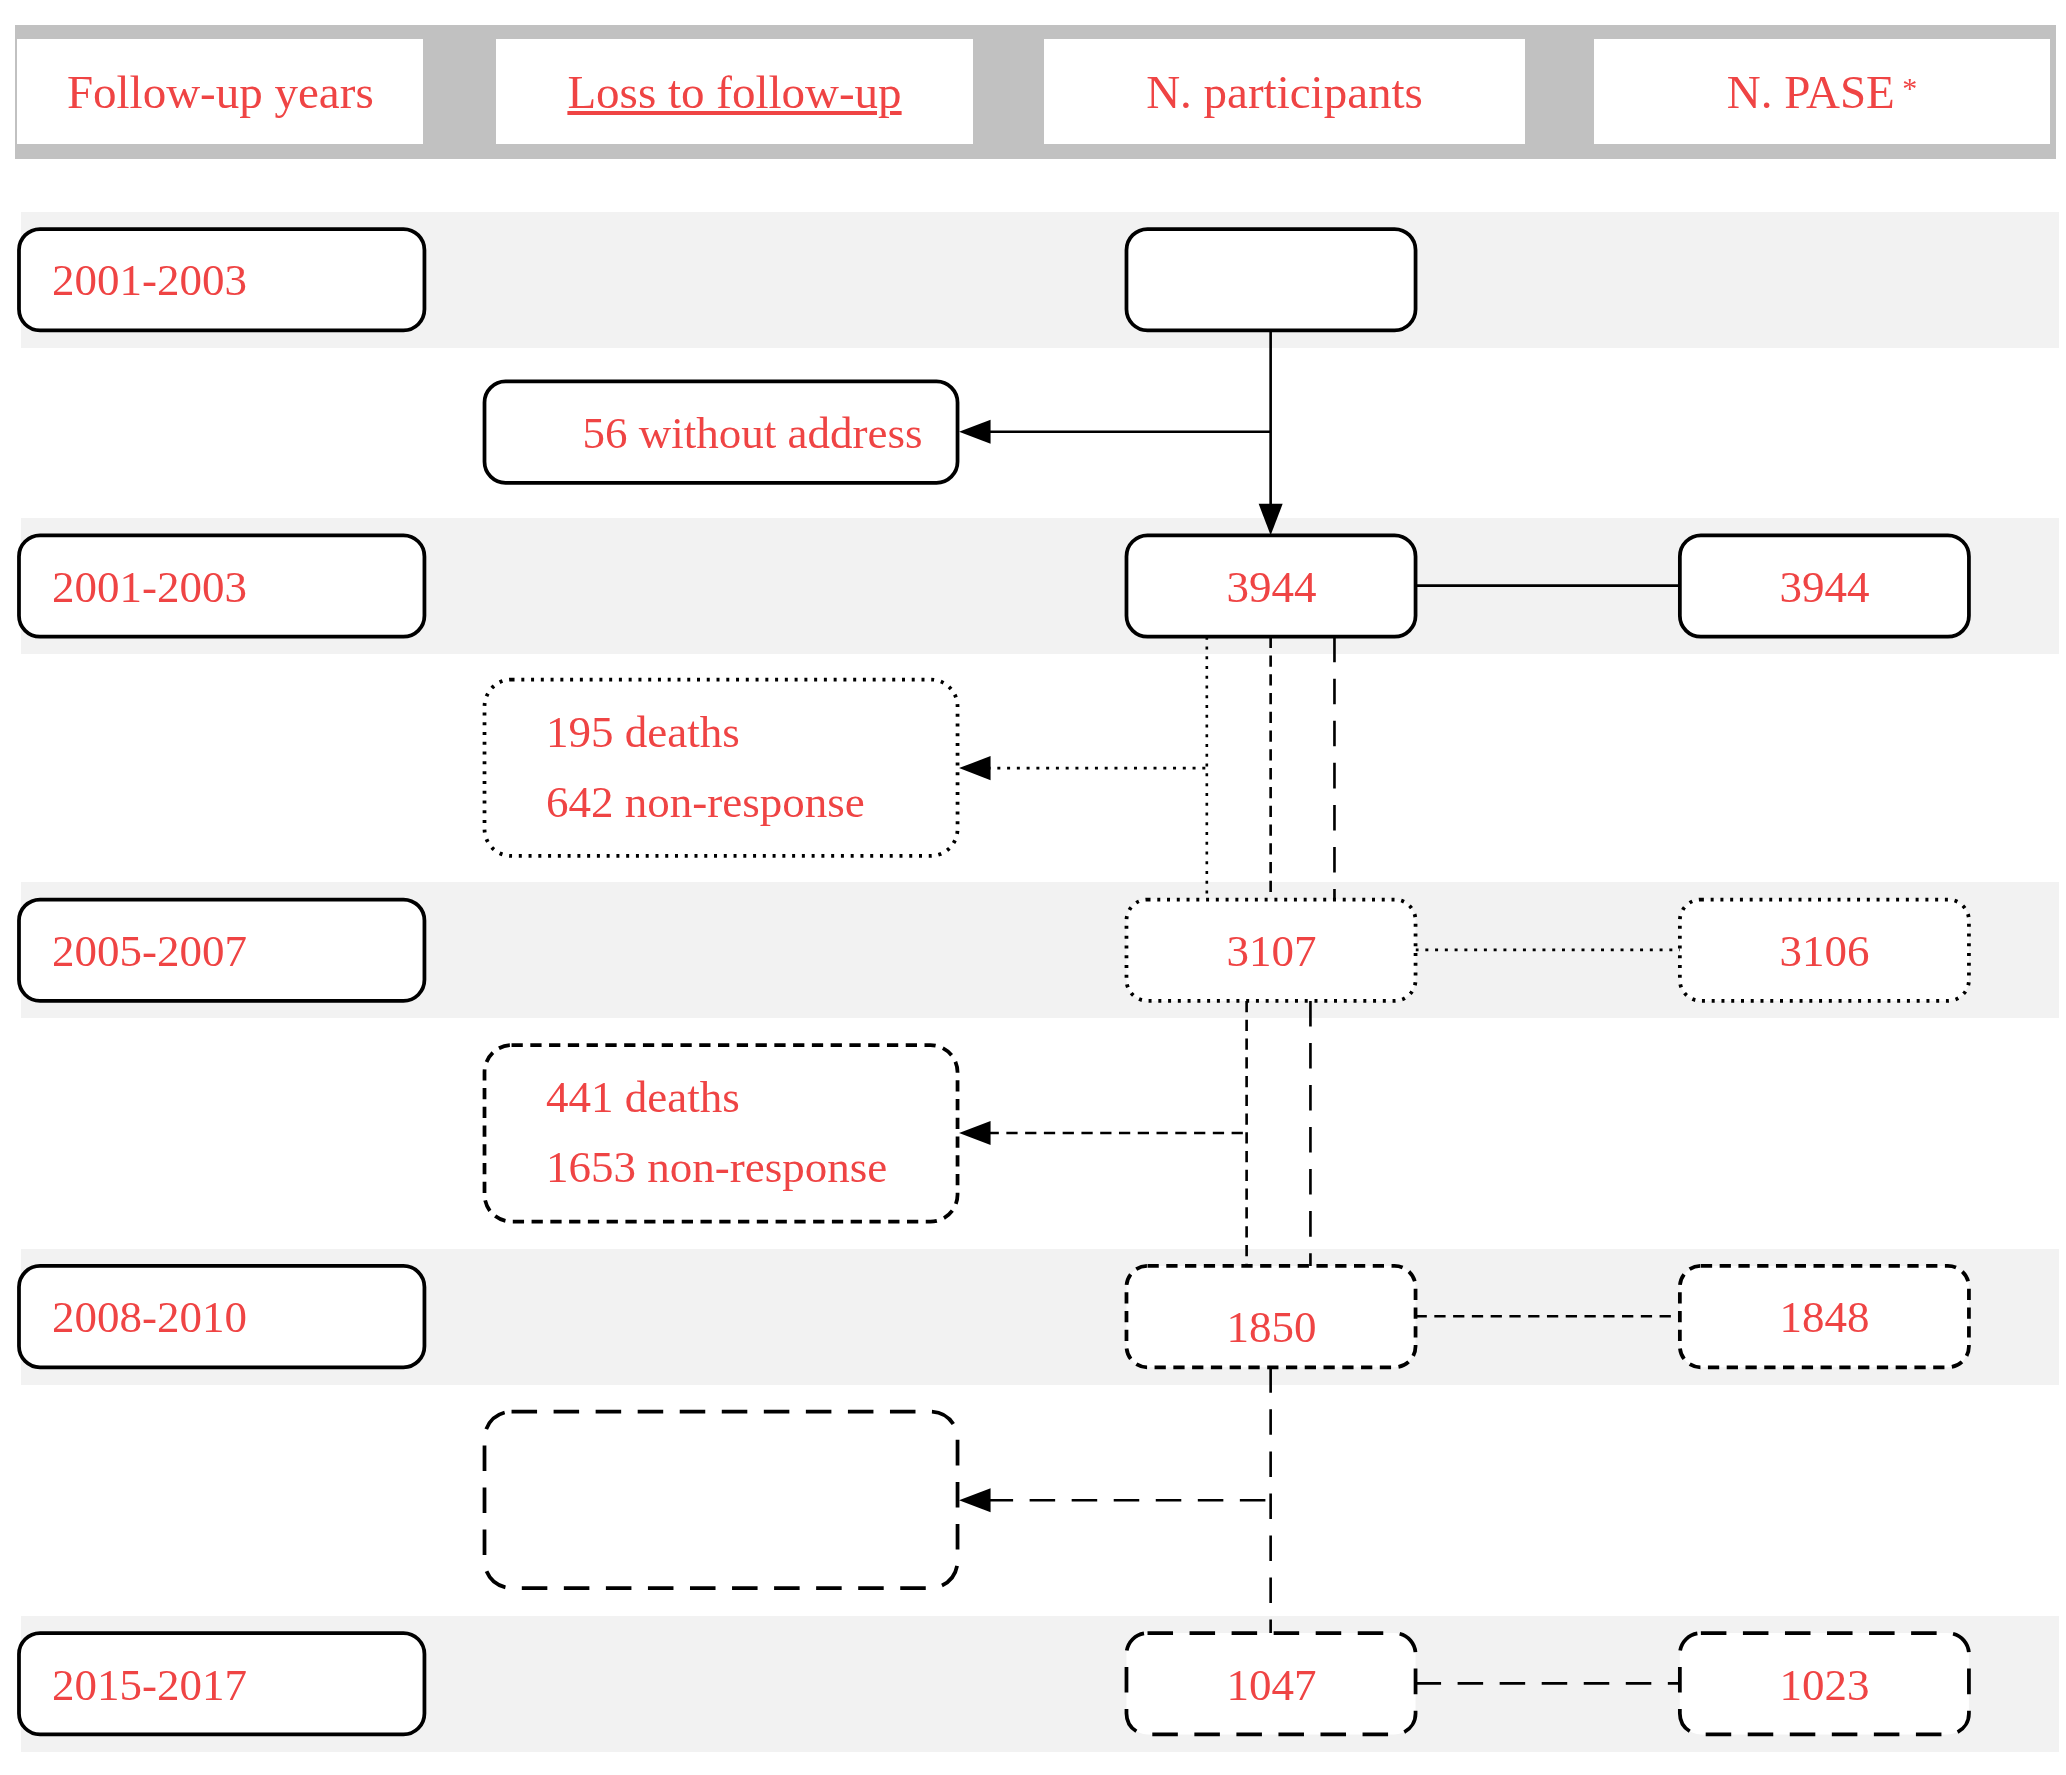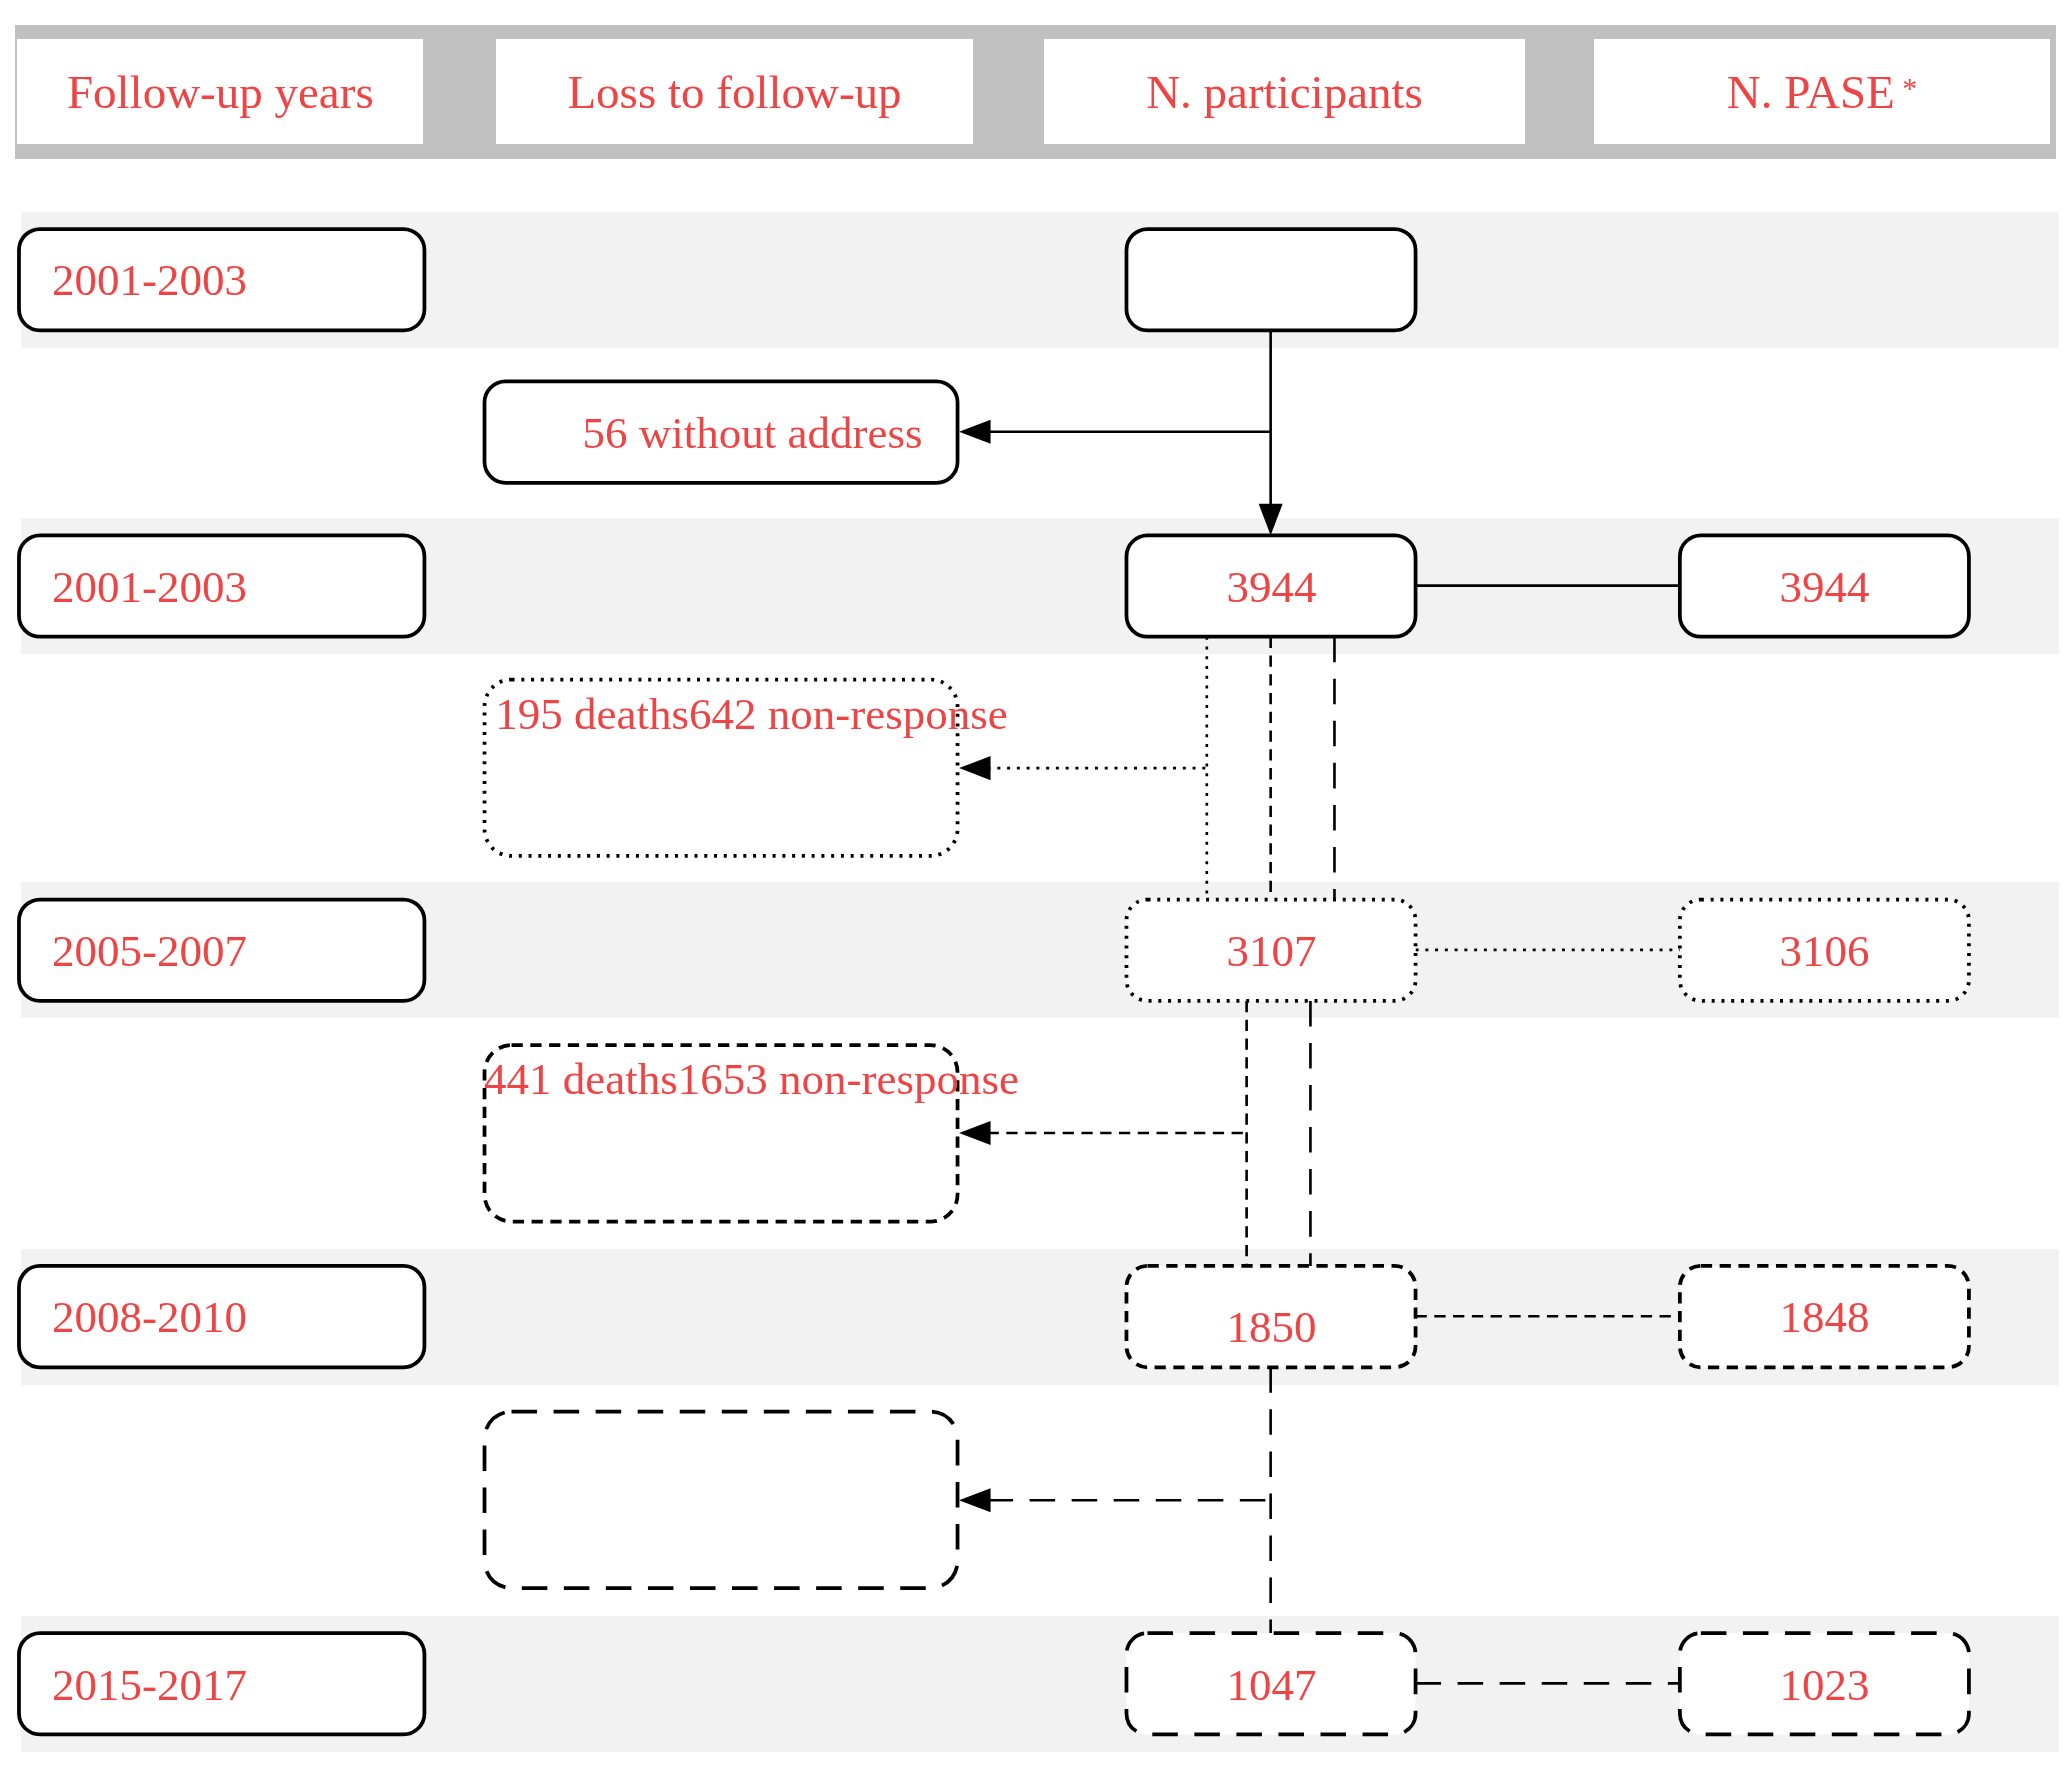--- a/index.html
+++ b/index.html
@@ -15,42 +15,42 @@
     position:absolute;left:15px;top:25px;width:2041px;height:134px;
     background:#c1c1c1;
   }
   .header-cell{
     position:absolute;top:39px;height:105px;background:#ffffff;
     display:flex;align-items:center;justify-content:center;
     font-size:47px;
   }
   .header-cell sup{font-size:30px;margin-left:7.5px;transform:translateY(-4.5px);}
   .hc1{left:17.3px;width:406px;}
-  .hc2{left:496px;width:477px;}
+  .hc2{left:496px;width:477px;text-decoration:underline;}
   .hc3{left:1044px;width:481px;}
   .hc4{left:1594px;width:456px;}
   .band{
     position:absolute;left:21px;width:2038px;height:136px;
     background:#f2f2f2;
   }
   .b1{top:212px;} .b2{top:518px;} .b3{top:882px;} .b4{top:1249px;} .b5{top:1616px;}
   svg.diagram{position:absolute;left:0;top:0;width:2066px;height:1775px;}
   .box{fill:#ffffff;stroke:#000000;stroke-width:5;}
   .dotted{stroke-dasharray:4 9;}
   .dashed{stroke-dasharray:15 10;}
   .longdash{stroke-dasharray:34 22;}
   .ln{stroke:#000000;stroke-width:3.5;fill:none;}
   .arrow{fill:#000000;stroke:none;}
   .lbl{
     position:absolute;display:flex;align-items:center;justify-content:center;
     font-size:45px;white-space:nowrap;
   }
   .lbl-year{justify-content:flex-start;padding-left:33px;box-sizing:border-box;}
   .lbl-loss{
-    flex-direction:row;align-items:flex-start;justify-content:center;
+    flex-direction:column;align-items:flex-start;justify-content:center;
     padding-left:62px;box-sizing:border-box;line-height:1.55;
   }
   .lbl-loss1{justify-content:center;}
 </style>
 </head>
 <body>
 
 <div class="canvas">
 
   <div class="header-bar"></div>

